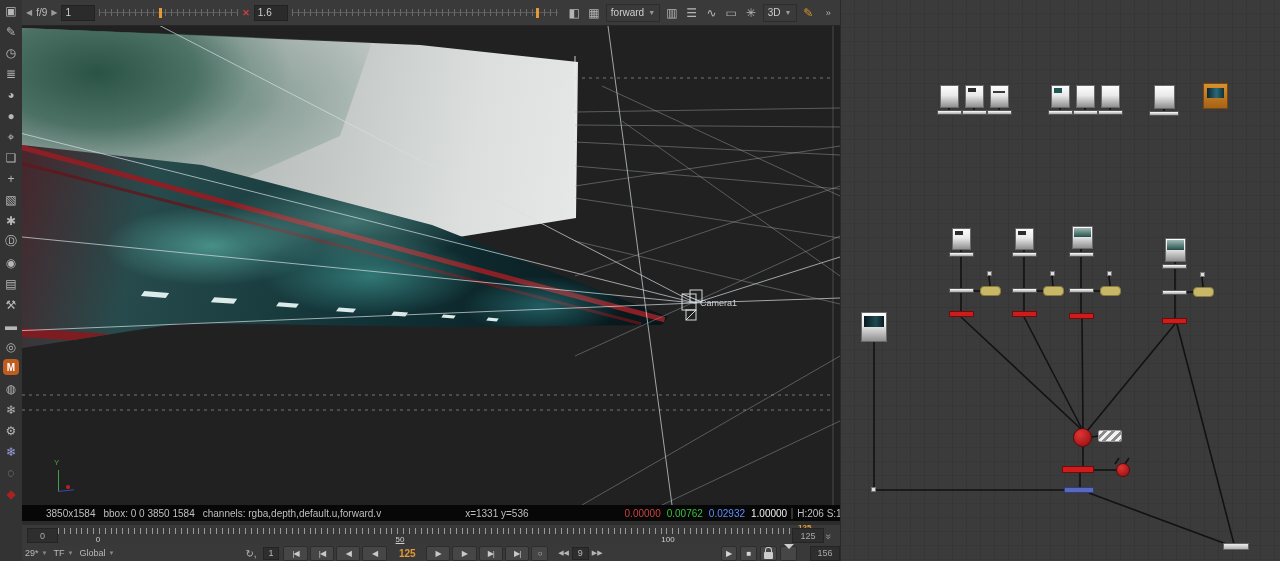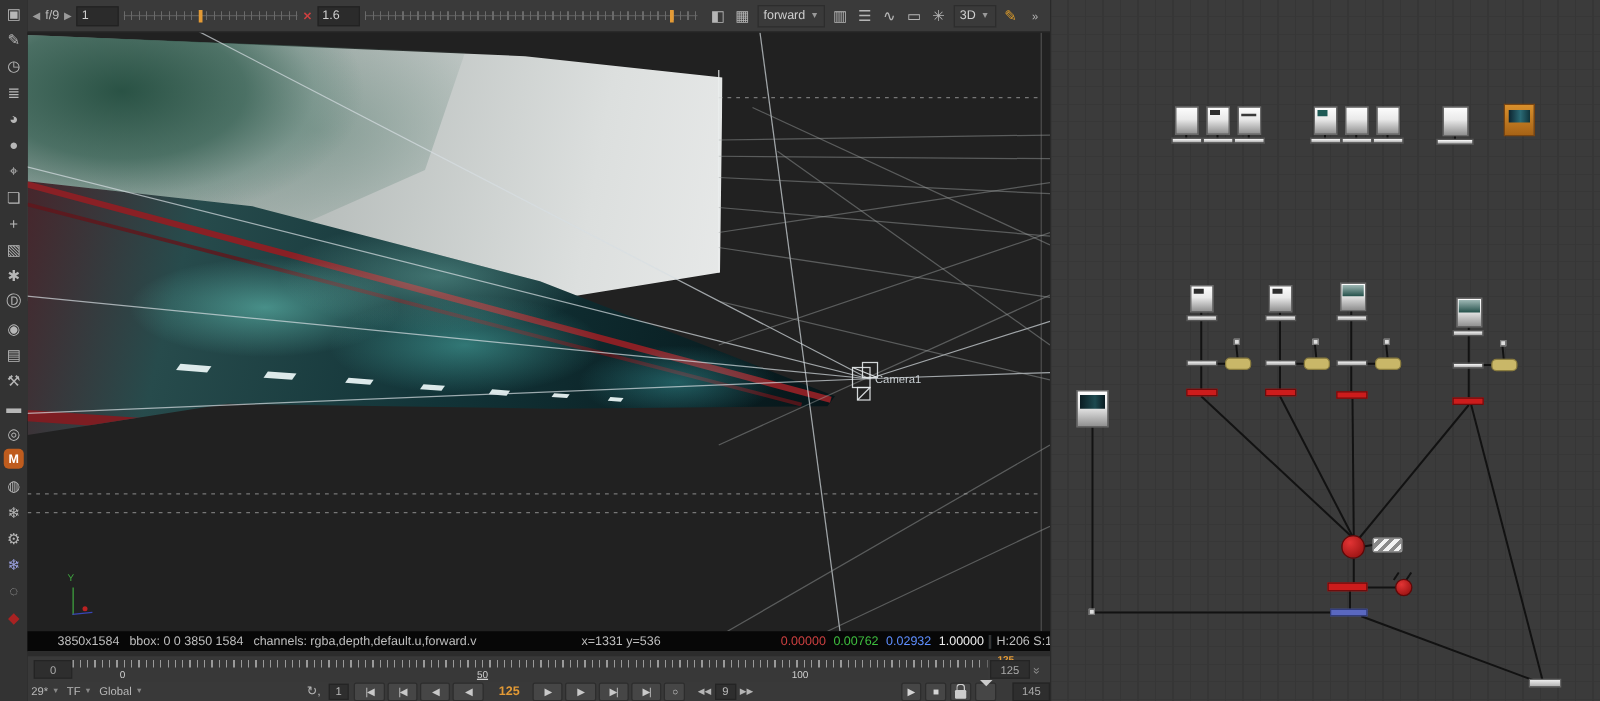--- a/index.html
+++ b/index.html
@@ -274,22 +274,22 @@
     </div>
 
     <div class="abs timeline">
       <div class="tl-scroll"></div>
       <div class="tl-rangefield" style="left:5px;top:7px;width:29px;height:13px;">0</div>
 
       <div class="ruler">
         <div class="tickrow"></div>
         <div id="ruler-labels">
             <span class="rlabel" style="left: 40px;">0</span>
-            <span class="rlabel" style="left: 328px; text-decoration: underline;">50</span>
-            <span class="rlabel" style="left: 582px;">100</span>
+            <span class="rlabel" style="left: 342px; text-decoration: underline;">50</span>
+            <span class="rlabel" style="left: 610px;">100</span>
             <span class="rlabel" style="left: 750px;">125</span>
           </div>
         <div class="playhead" id="playhead" style="left: 740px;">
           <div class="num">125</div>
           <div class="mark"></div>
           <div class="stem"></div>
         </div>
       </div>
 
       <div class="tl-rangefield" style="left:770px;top:7px;width:30px;height:13px;">125</div>
@@ -324,21 +324,21 @@
         <span class="tfield" style="margin:0 3px;">9</span>
         <span style="color:#b5b5b5;font-size:7px;cursor:pointer;">▶▶</span>
         <span style="margin-left:118px;" class="ticon">▶</span>
         <span class="ticon">■</span>
         <span class="ticon">
             <span class="lockbody"></span>
           </span>
         <span class="ticon">
             <span><span class="funnel-t"></span><span class="funnel-s"></span></span>
           </span>
-        <span class="tl-rangefield" style="position:static;width:30px;height:13px;margin-left:10px;">145</span>
+        <span class="tl-rangefield" style="position:static;width:30px;height:13px;margin-left:10px;">156</span>
       </div>
     </div>
   </div>
 
   <div class="abs nodegraph">
     <svg id="edges" width="440" height="561">
         <line x1="108" y1="107" x2="108" y2="111" stroke="#121212" stroke-width="1.6"></line>
         <line x1="133" y1="107" x2="133" y2="111" stroke="#121212" stroke-width="1.6"></line>
         <line x1="158" y1="107" x2="158" y2="111" stroke="#121212" stroke-width="1.6"></line>
         <line x1="219" y1="107" x2="219" y2="111" stroke="#121212" stroke-width="1.6"></line>

